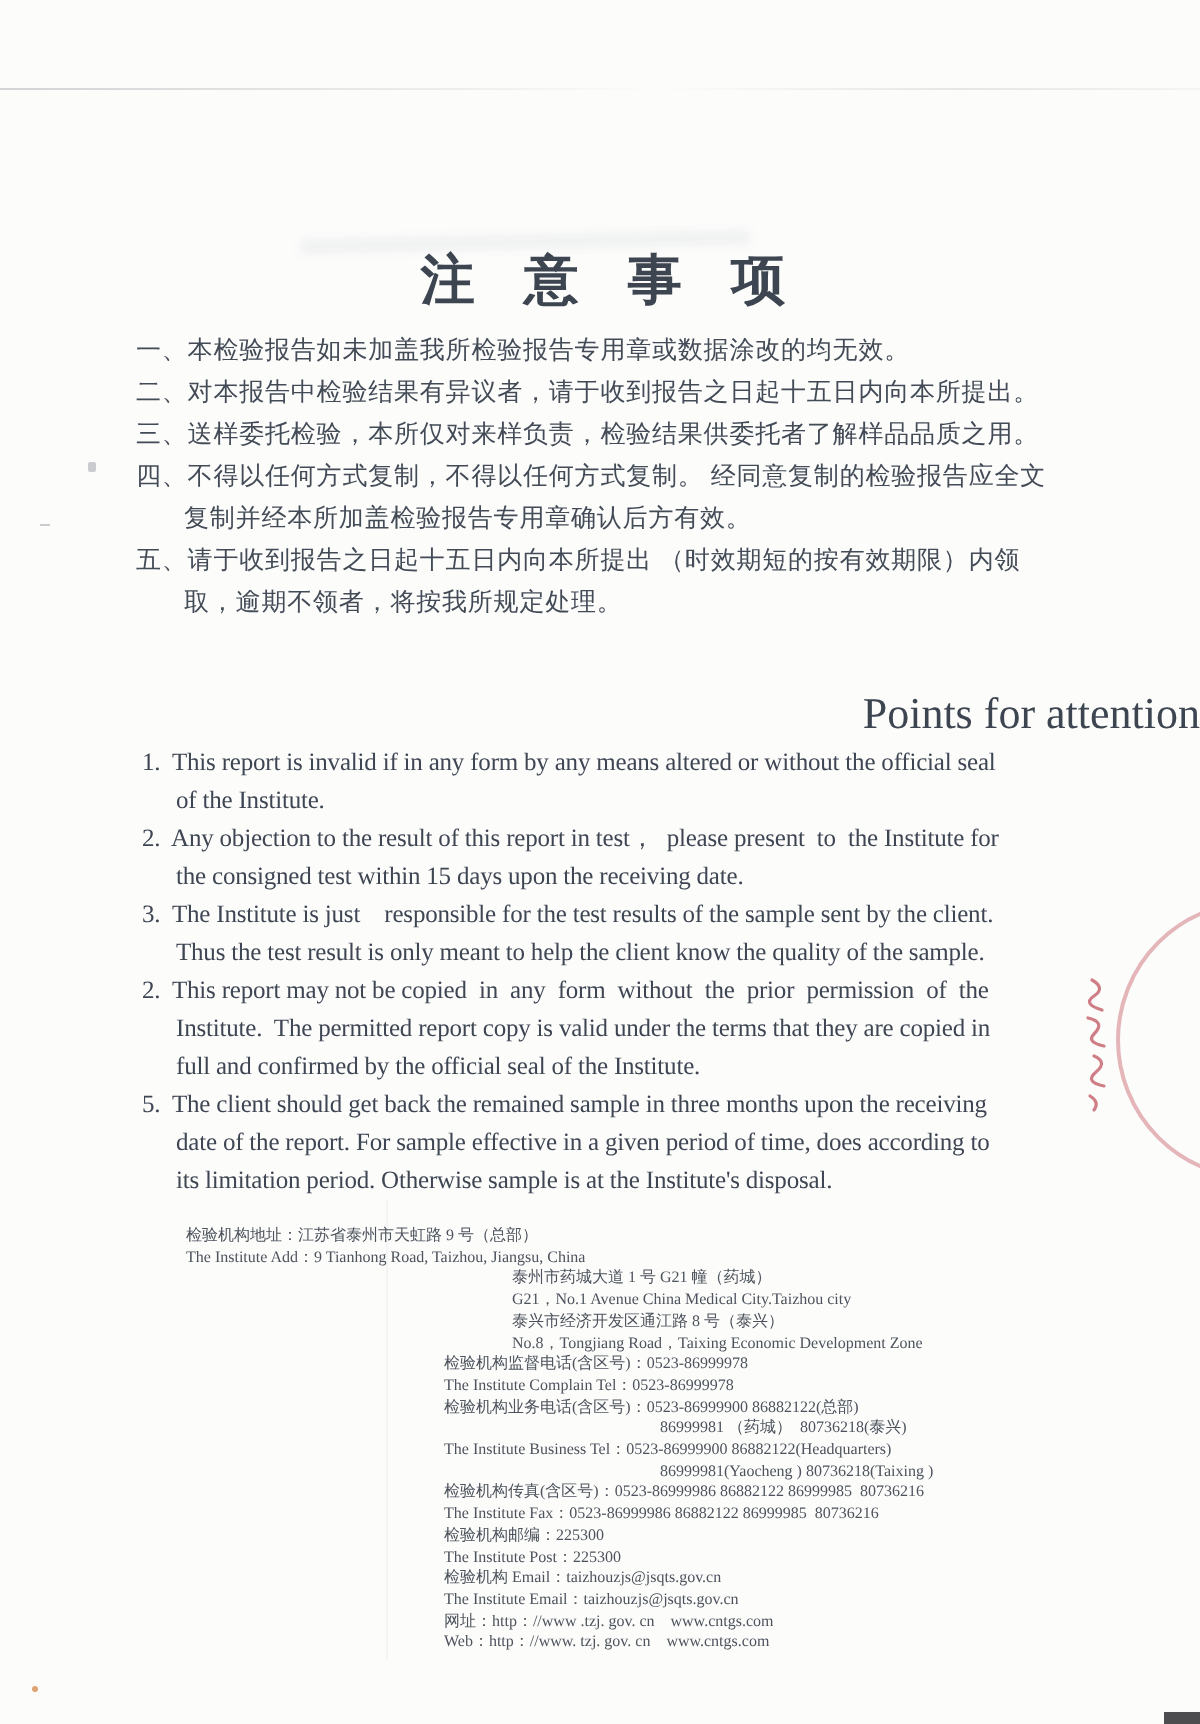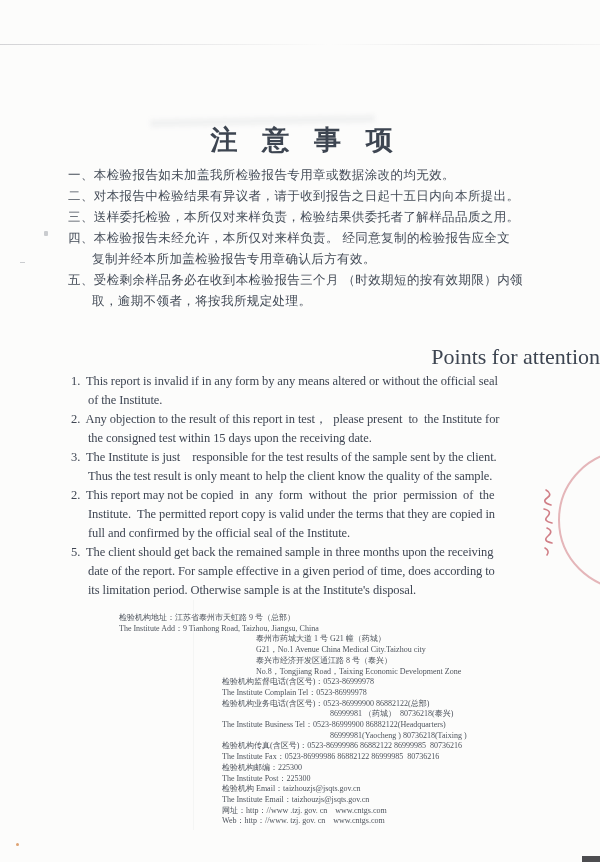--- a/index.html
+++ b/index.html
@@ -39,21 +39,21 @@
   }
   .en-list .line { white-space:pre; }
   .en-list .cont { padding-left:17px; }
 
   
   .footer {
     position:absolute; top:613px; left:0; width:100%;
     font-size:8px; line-height:10.7px; color:#4d535c;
   }
   .footer .line { white-space:pre; }
-  .fa { margin-left:119px; }   
+  .fa { margin-left:93px; }   
   .fb { margin-left:256px; }   
   .fc { margin-left:222px; }   
   .fd { margin-left:330px; }   
 
   
   .scan-line {
     position:absolute; top:44px; left:0; width:100%; height:1px;
     background:linear-gradient(90deg,
       rgba(150,150,158,.40), rgba(150,150,158,.14) 38%,
       rgba(150,150,158,0) 55%, rgba(150,150,158,.22) 80%,
@@ -96,23 +96,23 @@
   <div class="speck2"></div>
   <div class="speck3"></div>
   <div class="streak"></div>
 
   <div class="cn-title">注 意 事 项</div>
 
   <div class="cn-list">
     <div class="line">一、本检验报告如未加盖我所检验报告专用章或数据涂改的均无效。</div>
     <div class="line">二、对本报告中检验结果有异议者，请于收到报告之日起十五日内向本所提出。</div>
     <div class="line">三、送样委托检验，本所仅对来样负责，检验结果供委托者了解样品品质之用。</div>
-    <div class="line">四、本检验报告未经允许，本所仅对来样负责。 经同意复制的检验报告应全文</div>
+    <div class="line">四、不得以任何方式复制，不得以任何方式复制。 经同意复制的检验报告应全文</div>
     <div class="line cont">复制并经本所加盖检验报告专用章确认后方有效。</div>
-    <div class="line">五、受检剩余样品务必在收到本检验报告三个月 （时效期短的按有效期限）内领</div>
+    <div class="line">五、请于收到报告之日起十五日内向本所提出 （时效期短的按有效期限）内领</div>
     <div class="line cont">取，逾期不领者，将按我所规定处理。</div>
   </div>
 
   <div class="en-title">Points for attention</div>
 
   <div class="en-list">
     <div class="line">1.  This report is invalid if in any form by any means altered or without the official seal</div>
     <div class="line cont">of the Institute.</div>
     <div class="line">2.  Any objection to the result of this report in test，  please present  to  the Institute for</div>
     <div class="line cont">the consigned test within 15 days upon the receiving date.</div>

